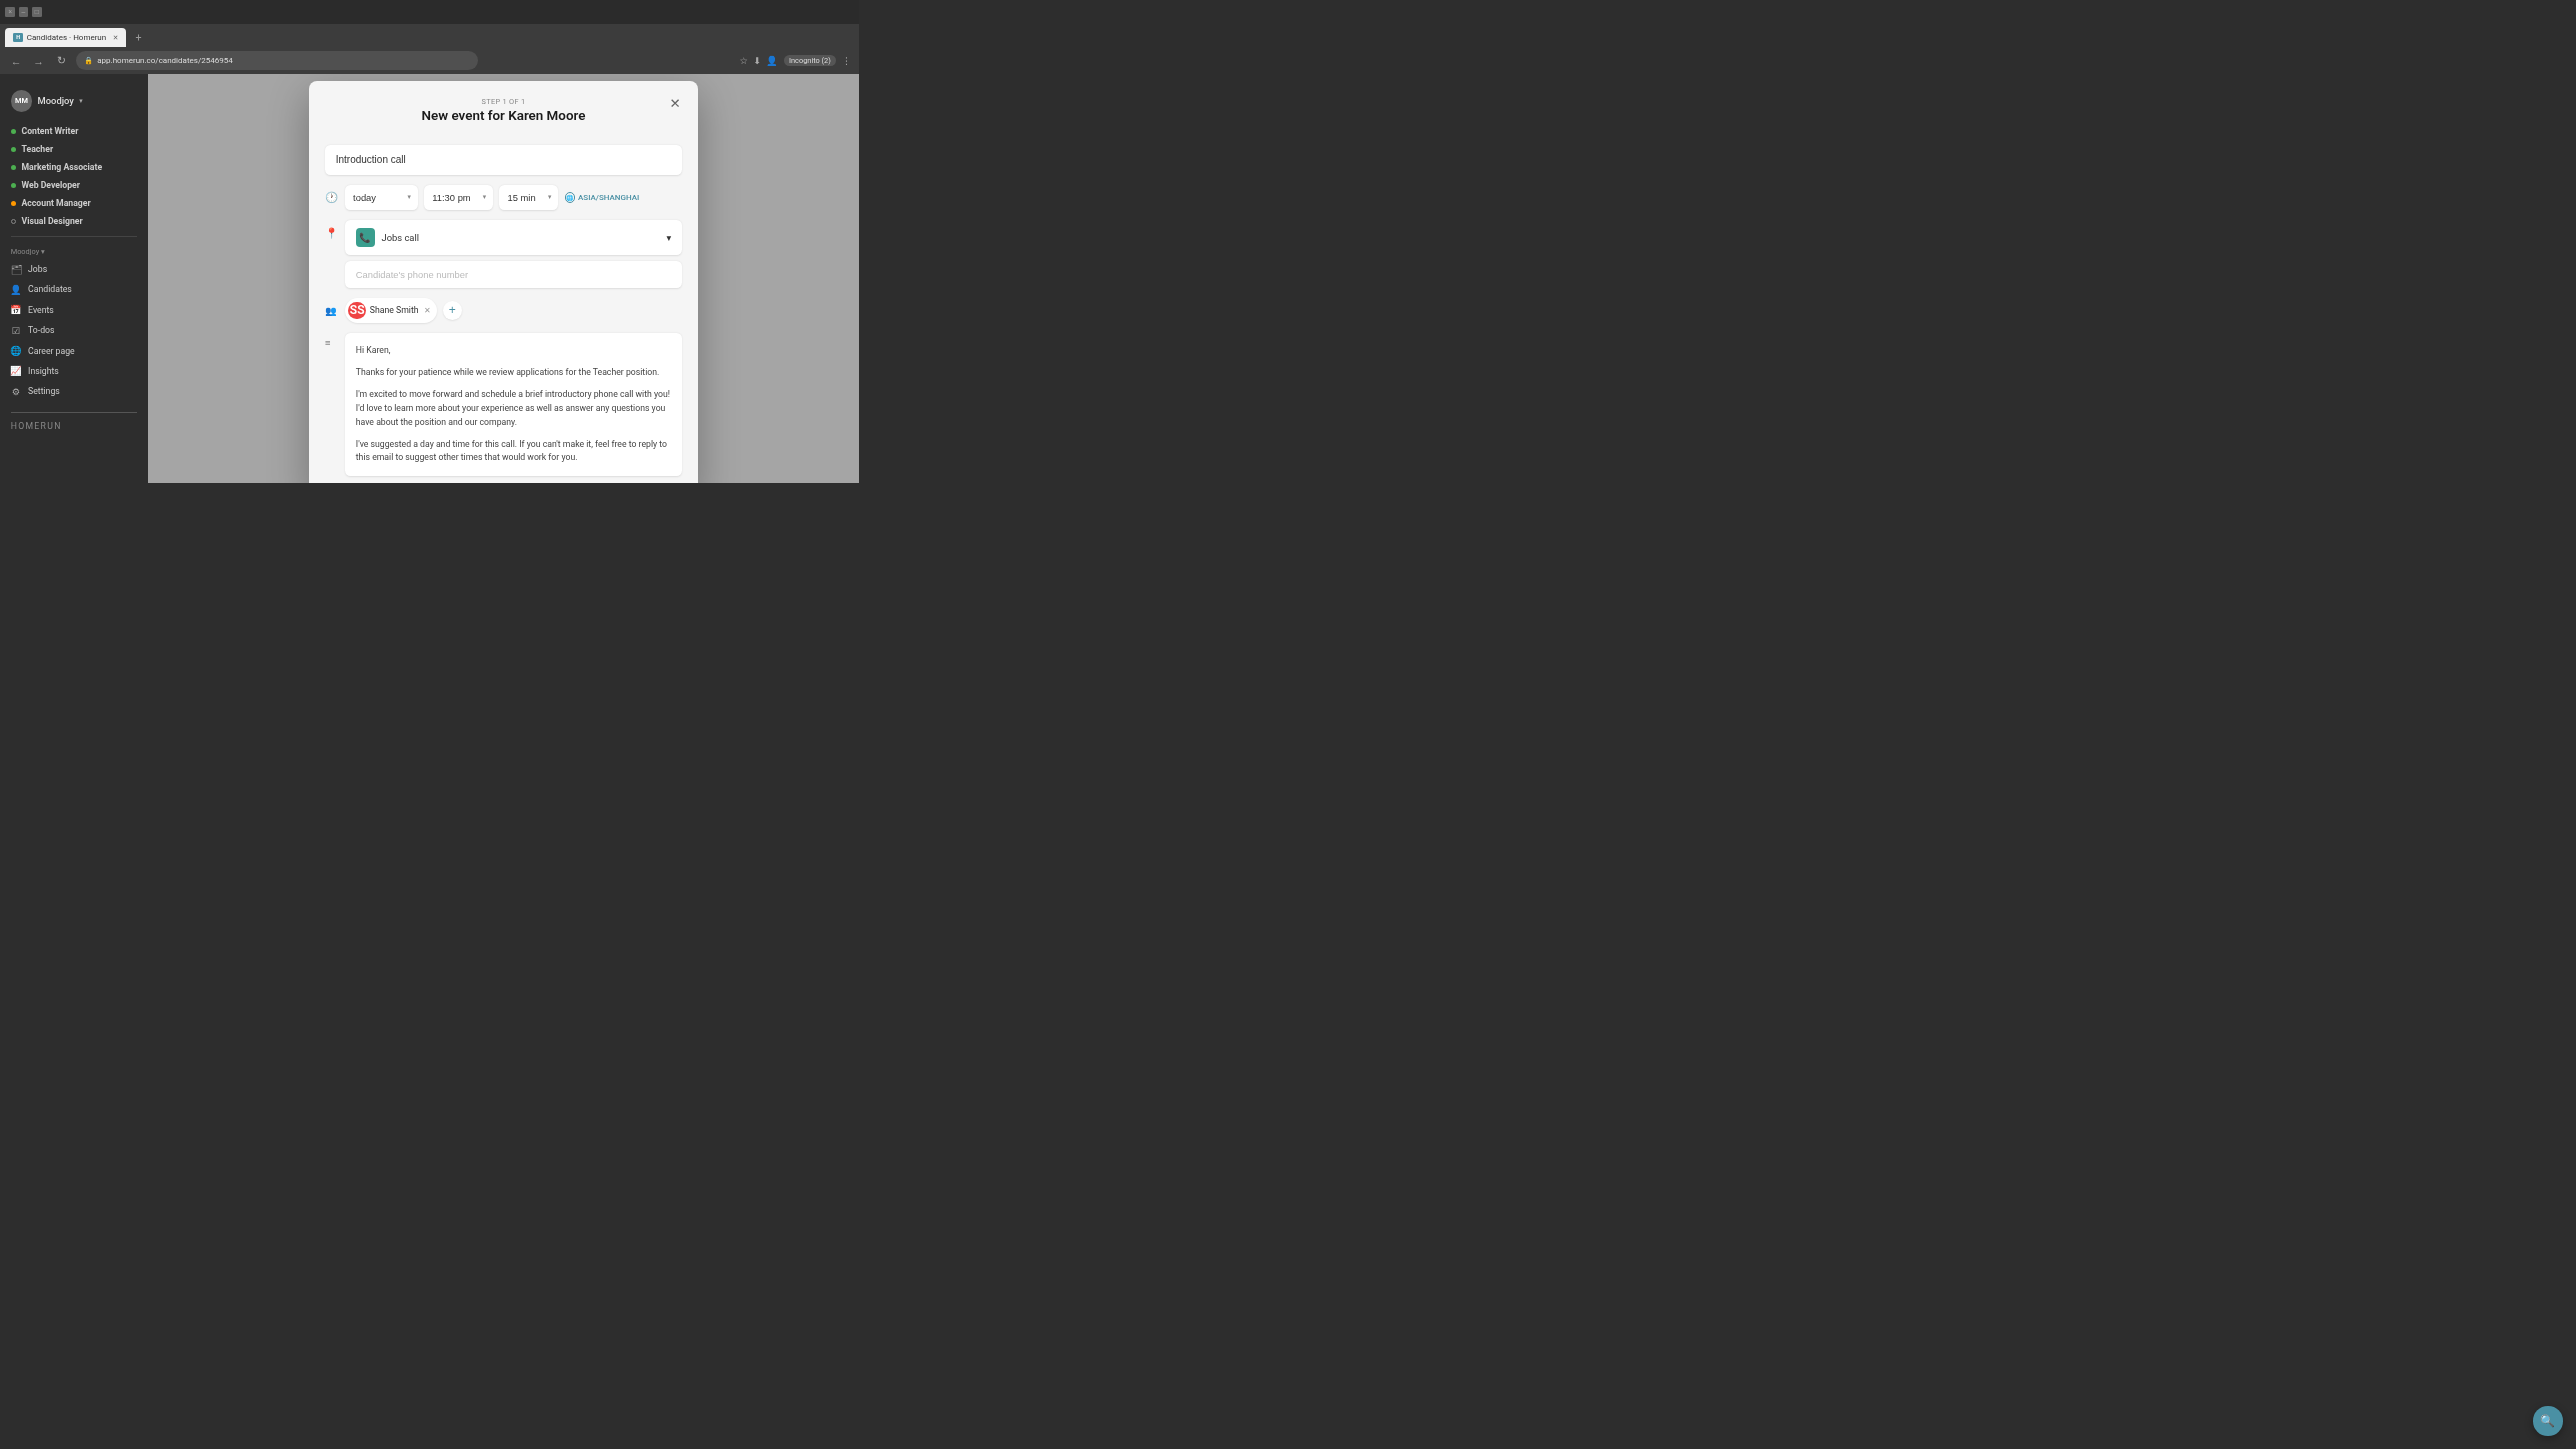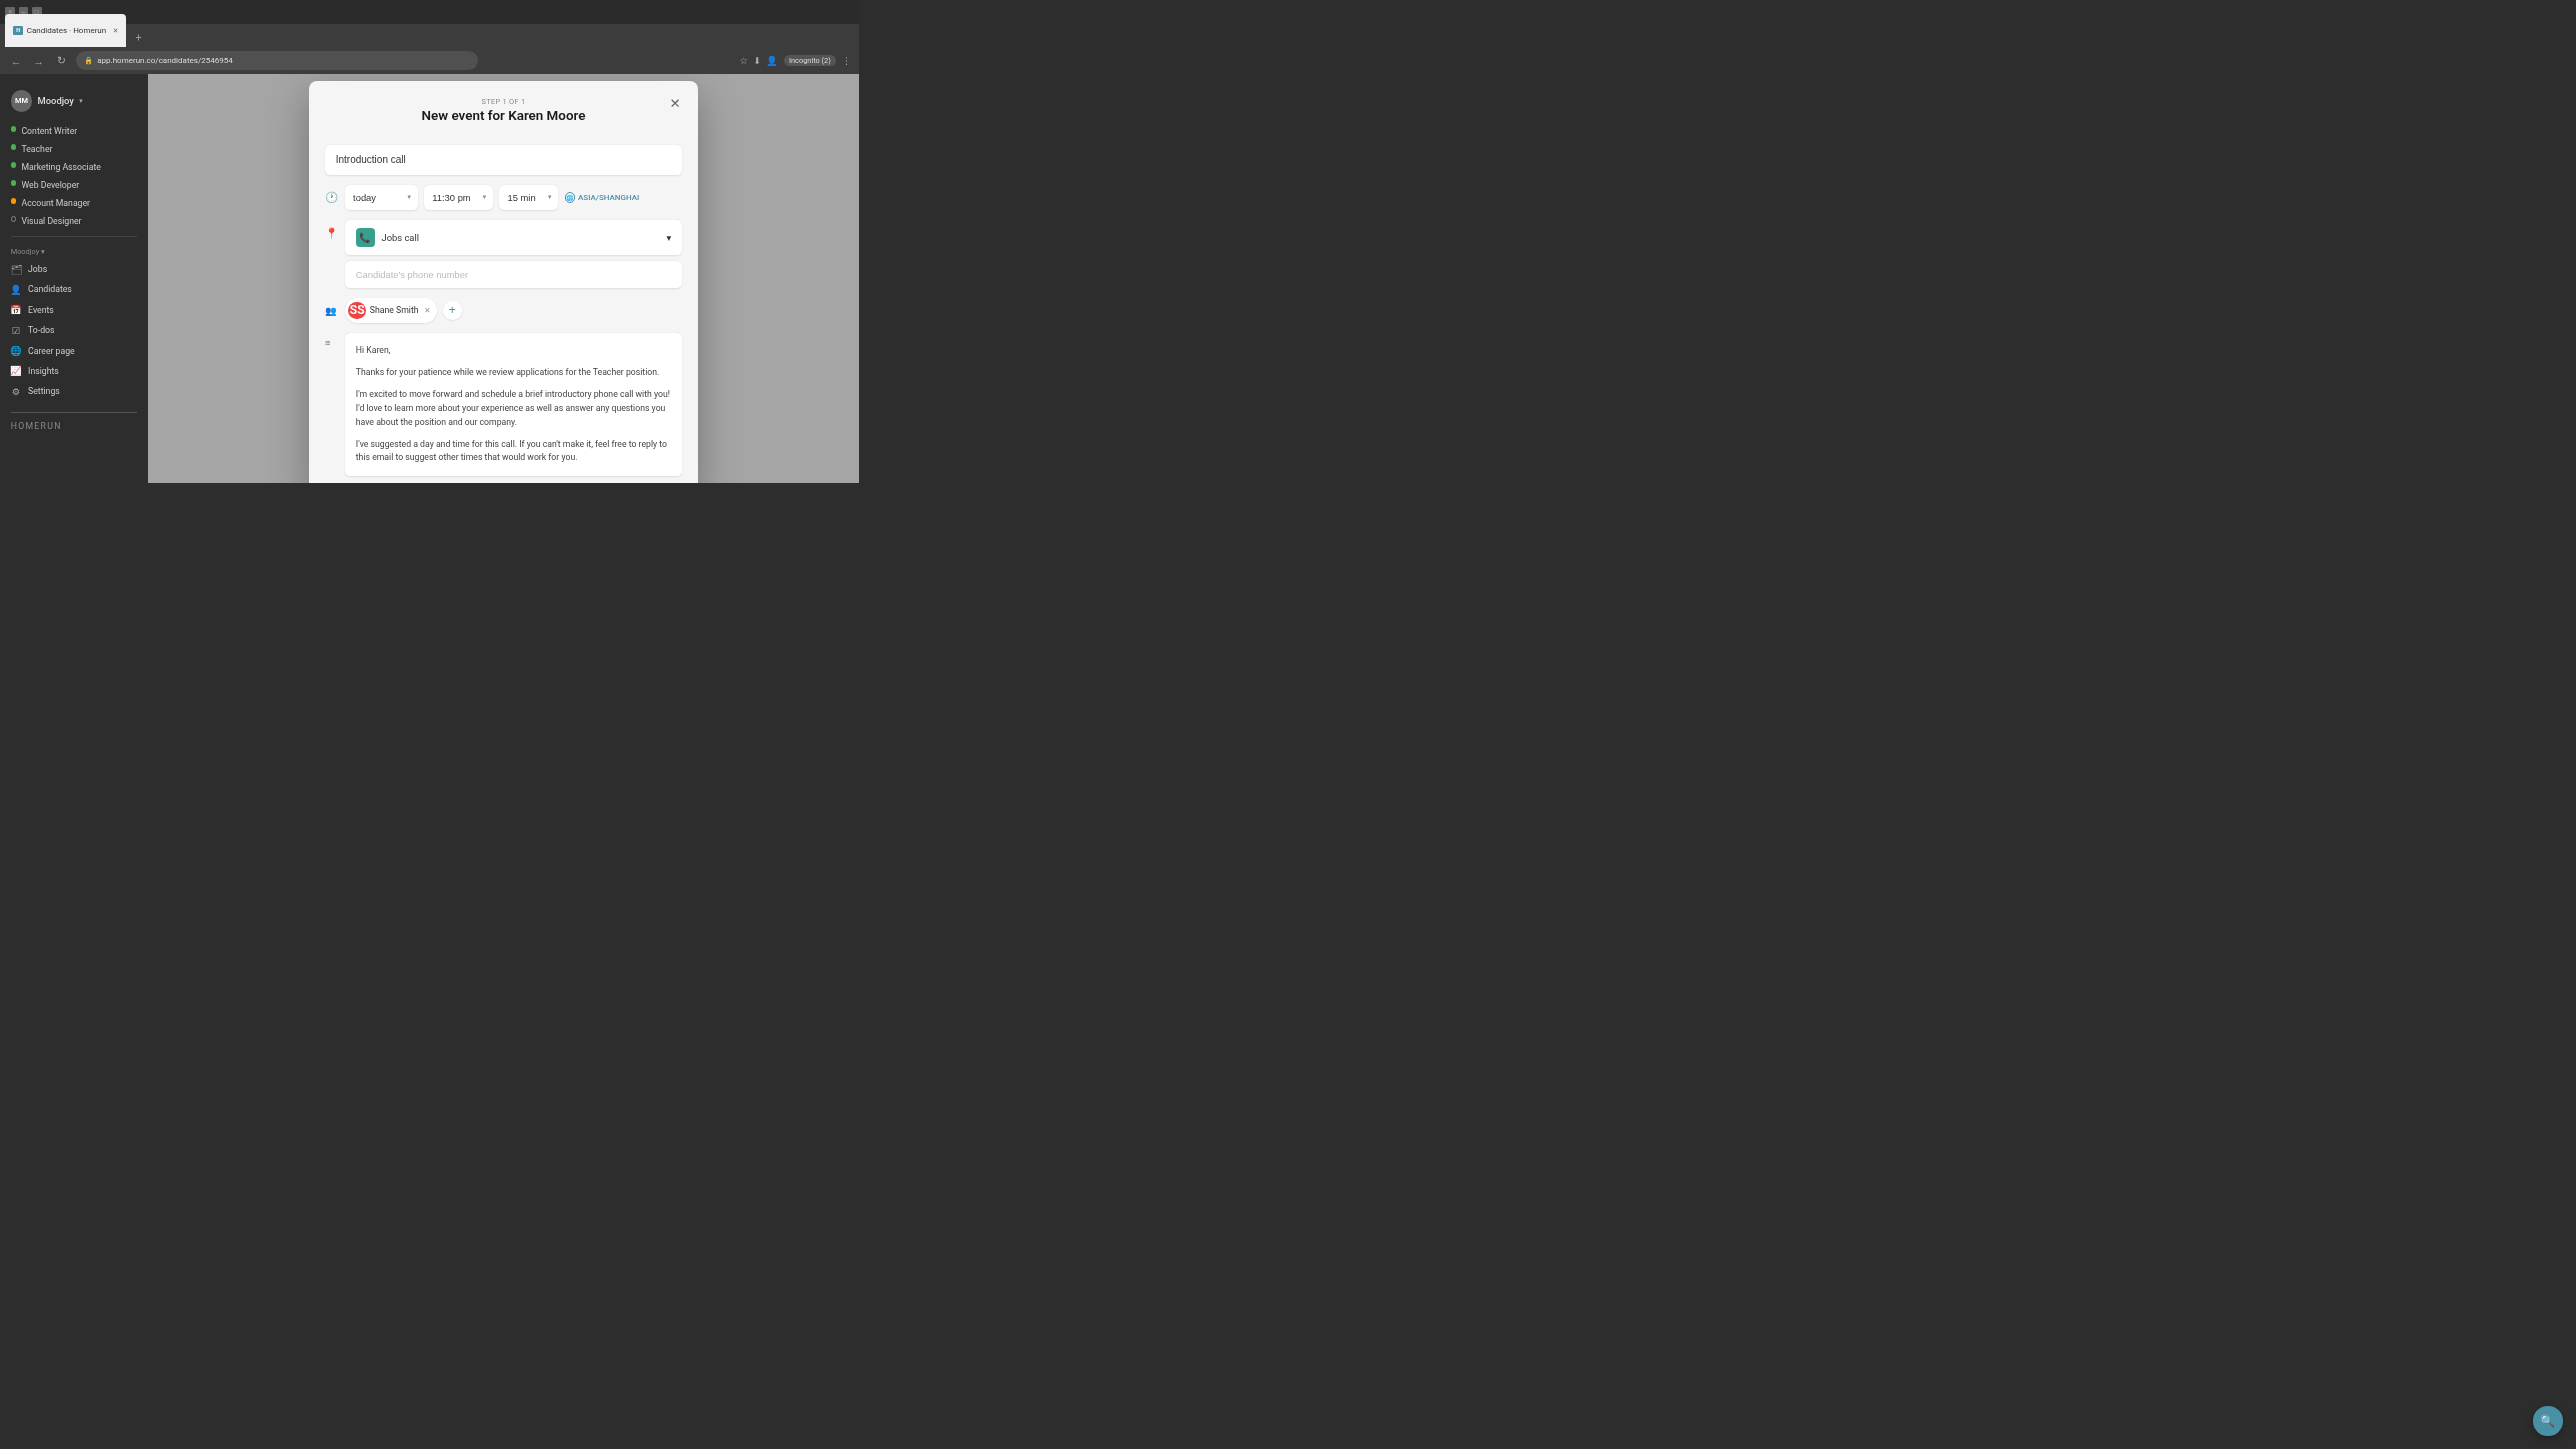--- a/index.html
+++ b/index.html
@@ -45,21 +45,21 @@
     }
     .tab-bar {
       background: #3c3c3c;
       height: 23px;
       display: flex;
       align-items: flex-end;
       padding: 0 5.4px;
     }
     .tab {
       background: #f0f0f0;
-      height: 33px;
+      height: 19px;
       padding: 0 8px;
       display: flex;
       align-items: center;
       gap: 4px;
       border-radius: 4px 4px 0 0;
       font-size: 8px;
       color: #333;
       min-width: 121px;
     }
     .tab-favicon {
@@ -183,26 +183,27 @@
       flex-shrink: 0;
     }
     .user-name {
       font-size: 9.4px;
       color: #ddd;
       font-weight: 500;
     }
     .chevron-icon { color: #aaa; font-size: 6.7px; }
     .sidebar-job-item {
       display: flex;
-      align-items: flex-start;
+      align-items: center;
       gap: 5.4px;
       padding: 4px 10.7px;
       cursor: pointer;
       font-size: 8.7px;
       color: #ccc;
+      font-weight: bold;
     }
     .job-dot {
       width: 5.4px;
       height: 5.4px;
       border-radius: 50%;
       flex-shrink: 0;
     }
     .dot-green { background: #4caf50; }
     .dot-orange { background: #ff9800; }
     .dot-gray { background: #888; border: 0.7px solid #888; background: transparent; }

